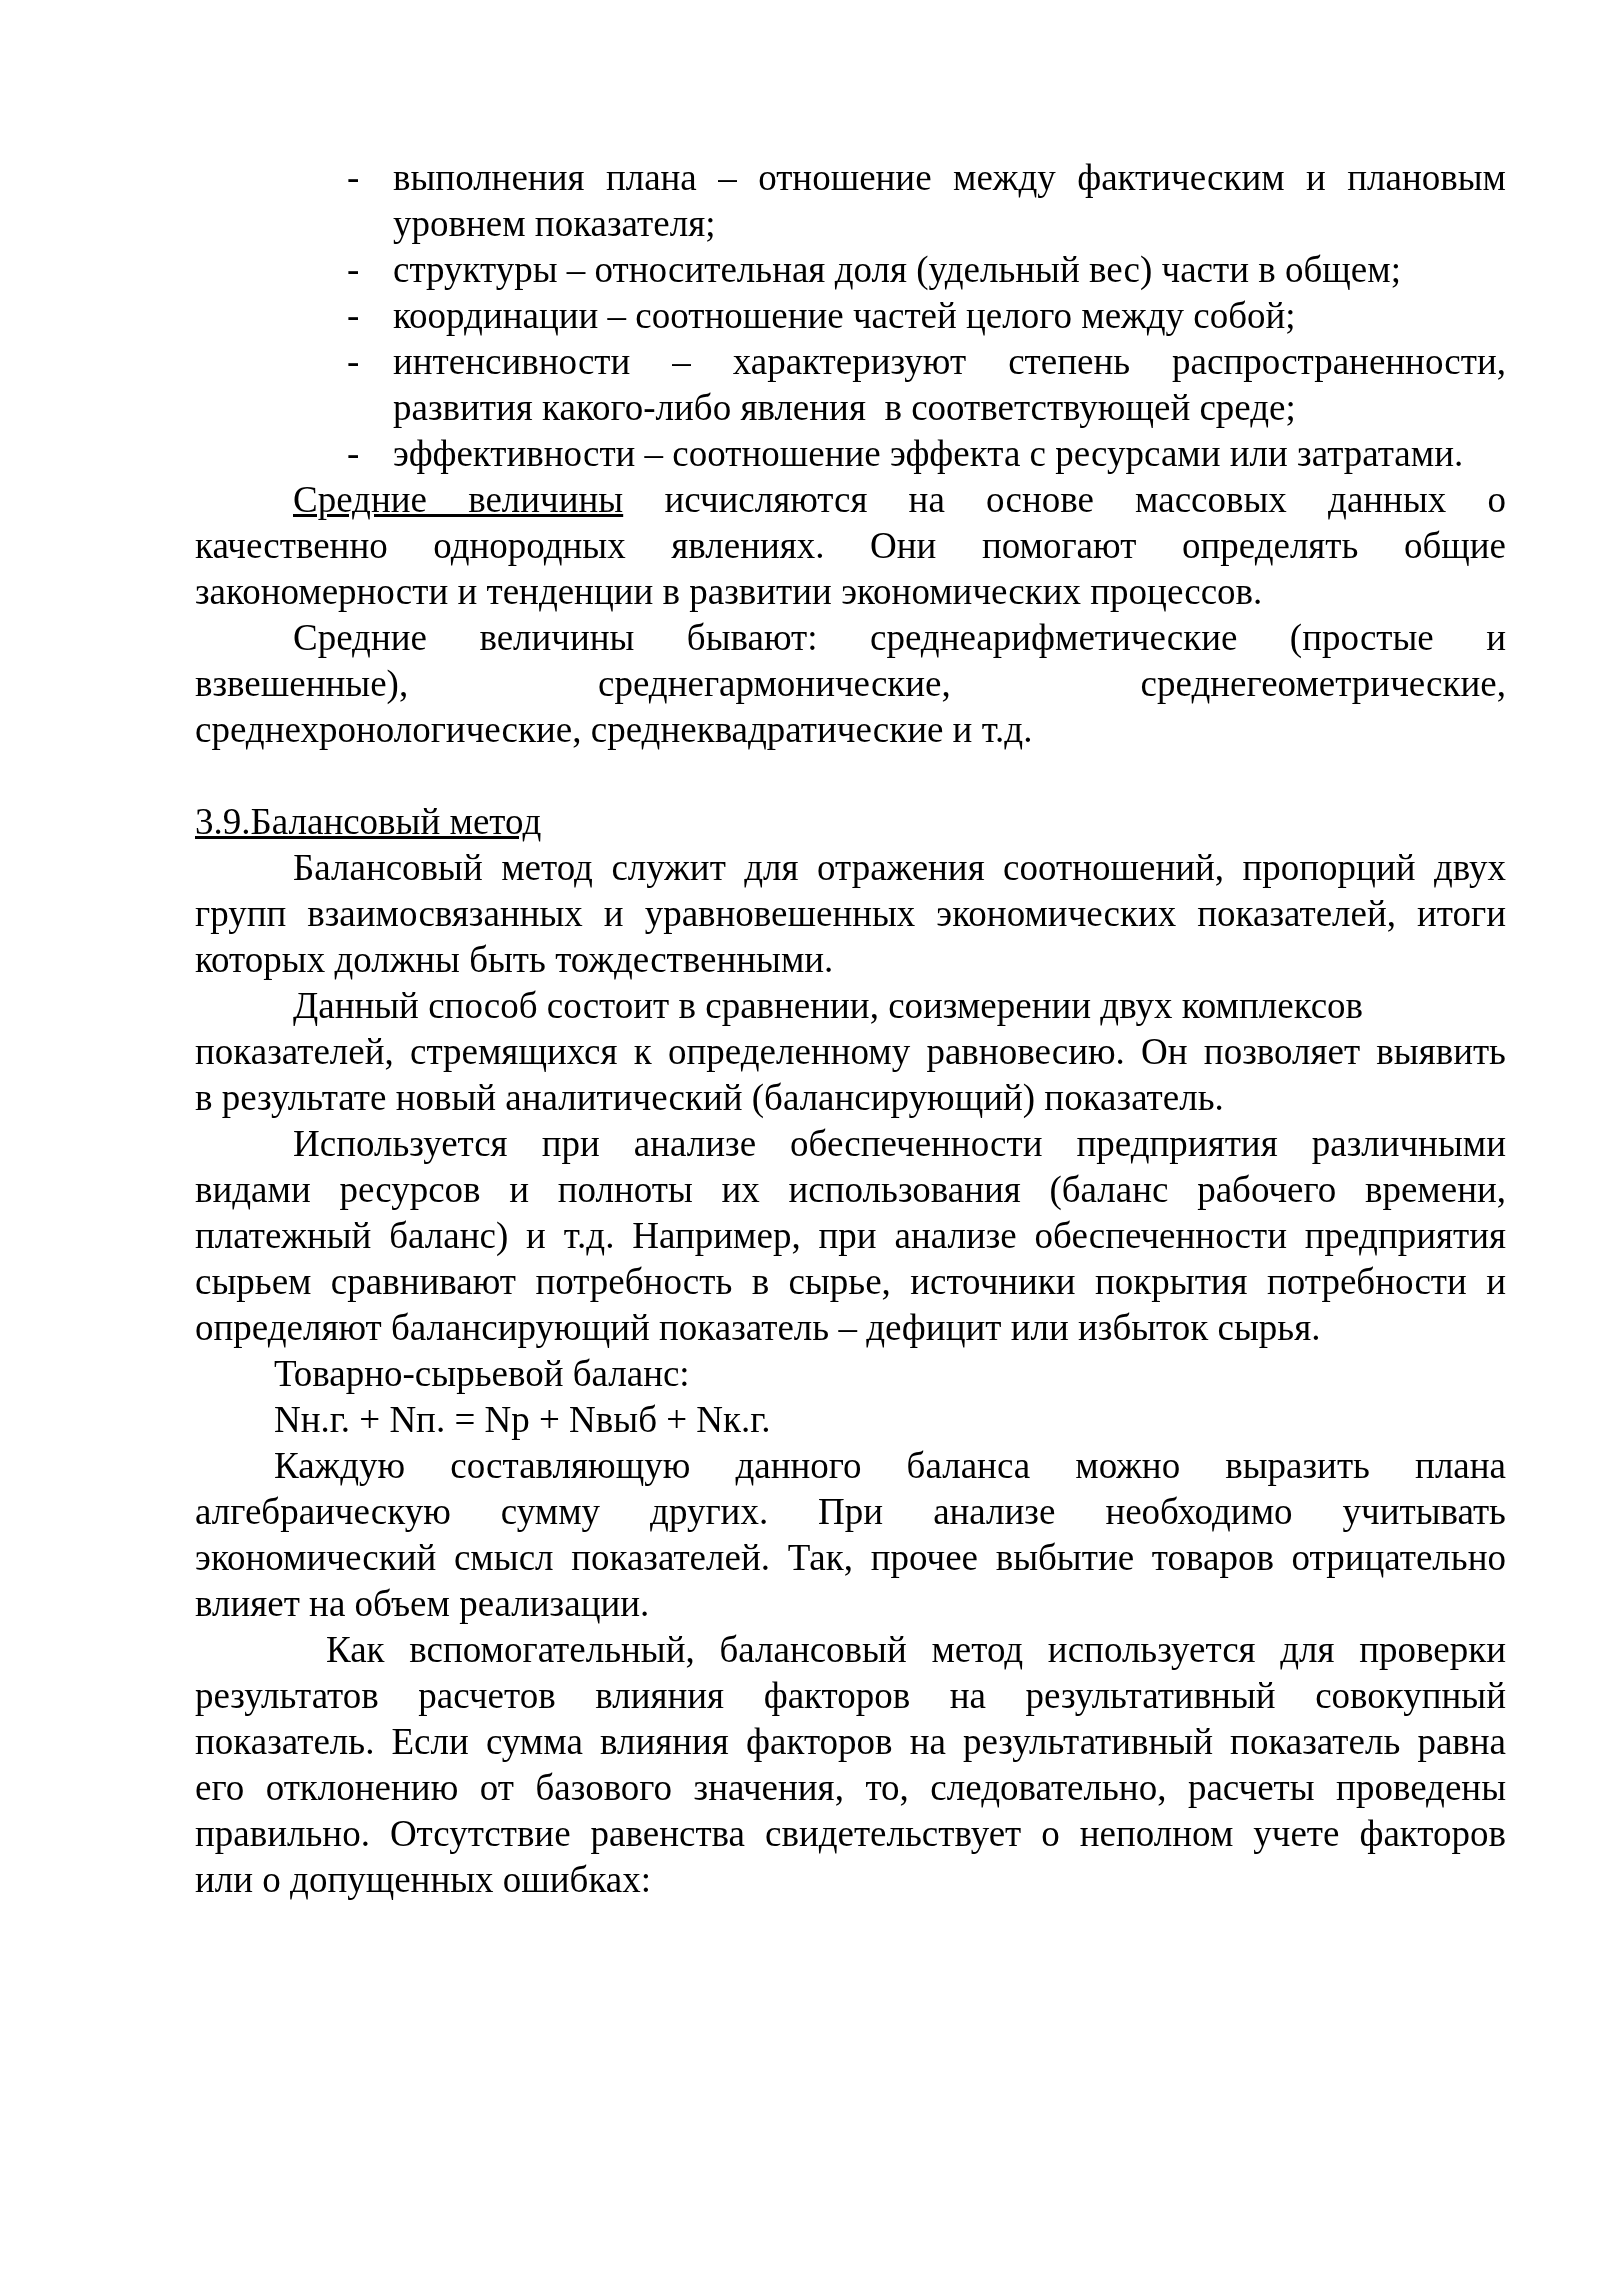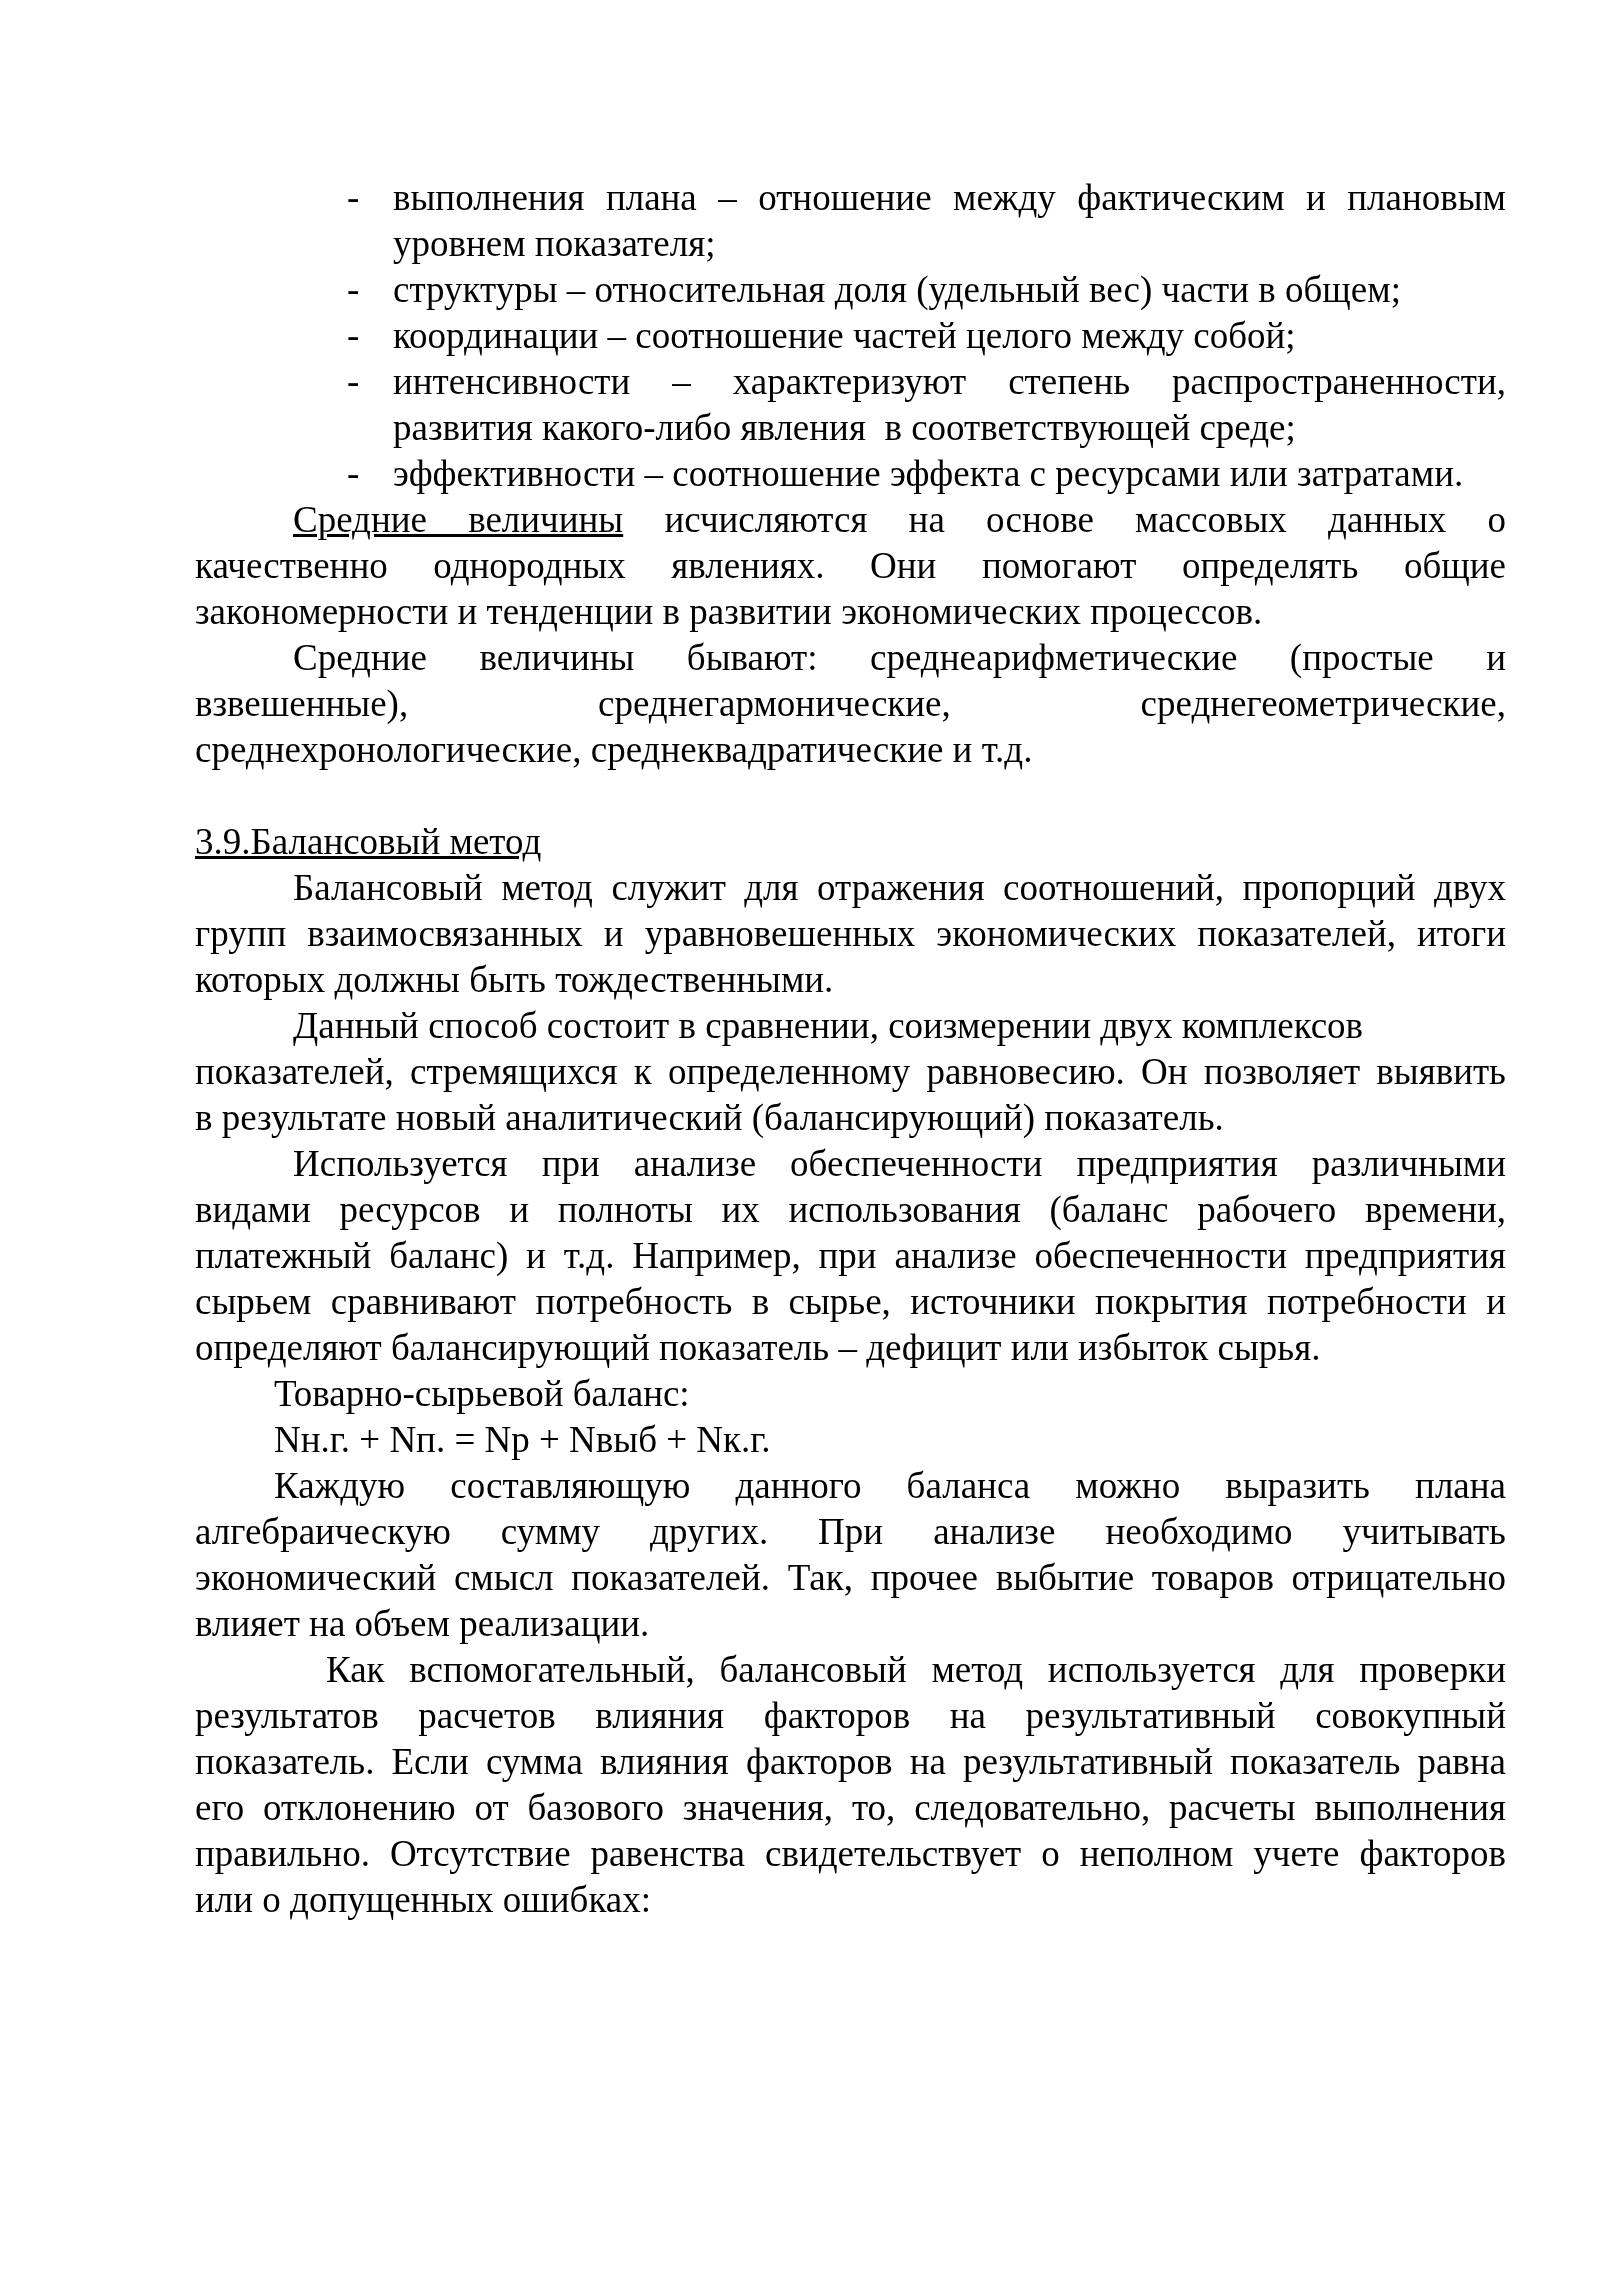--- a/index.html
+++ b/index.html
@@ -6,21 +6,21 @@
   .page{
     position:relative;
     width:1622px;height:2295px;
     background:#ffffff;
     font-family:"Liberation Serif","DejaVu Serif",serif;
     color:#000000;
     overflow:hidden;
   }
   .text-column{
     position:absolute;
-    left:195px;top:175px;
+    left:195px;top:155px;
     width:1311px;
     font-size:37px;
   }
   .line{
     display:block;
     height:46px;
     line-height:46px;
     text-align:justify;
     text-align-last:left;
   }
@@ -102,19 +102,19 @@
       <div class="block para">
         <div class="line j ind-sm"><span>Каждую составляющую данного баланса можно выразить плана</span></div>
         <div class="line j"><span>алгебраическую сумму других. При анализе необходимо учитывать</span></div>
         <div class="line j"><span>экономический смысл показателей. Так, прочее выбытие товаров отрицательно</span></div>
         <div class="line left"><span>влияет на объем реализации.</span></div>
       </div>
       <div class="block para">
         <div class="line j ind-xl"><span>Как вспомогательный, балансовый метод используется для проверки</span></div>
         <div class="line j"><span>результатов расчетов влияния факторов на результативный совокупный</span></div>
         <div class="line j"><span>показатель. Если сумма влияния факторов на результативный показатель равна</span></div>
-        <div class="line j"><span>его отклонению от базового значения, то, следовательно, расчеты выполнения</span></div>
+        <div class="line j"><span>его отклонению от базового значения, то, следовательно, расчеты проведены</span></div>
         <div class="line j"><span>правильно. Отсутствие равенства свидетельствует о неполном учете факторов</span></div>
         <div class="line left"><span>или о допущенных ошибках:</span></div>
       </div>
     </div>
 </div>
 
 
 </body></html>

